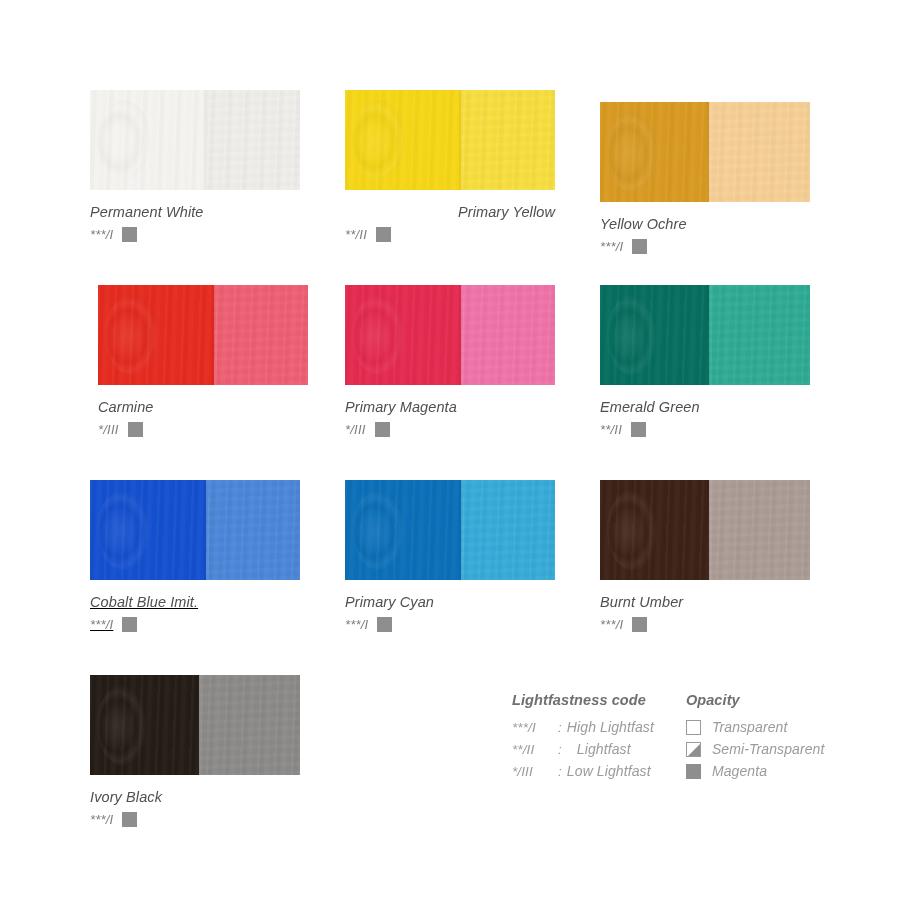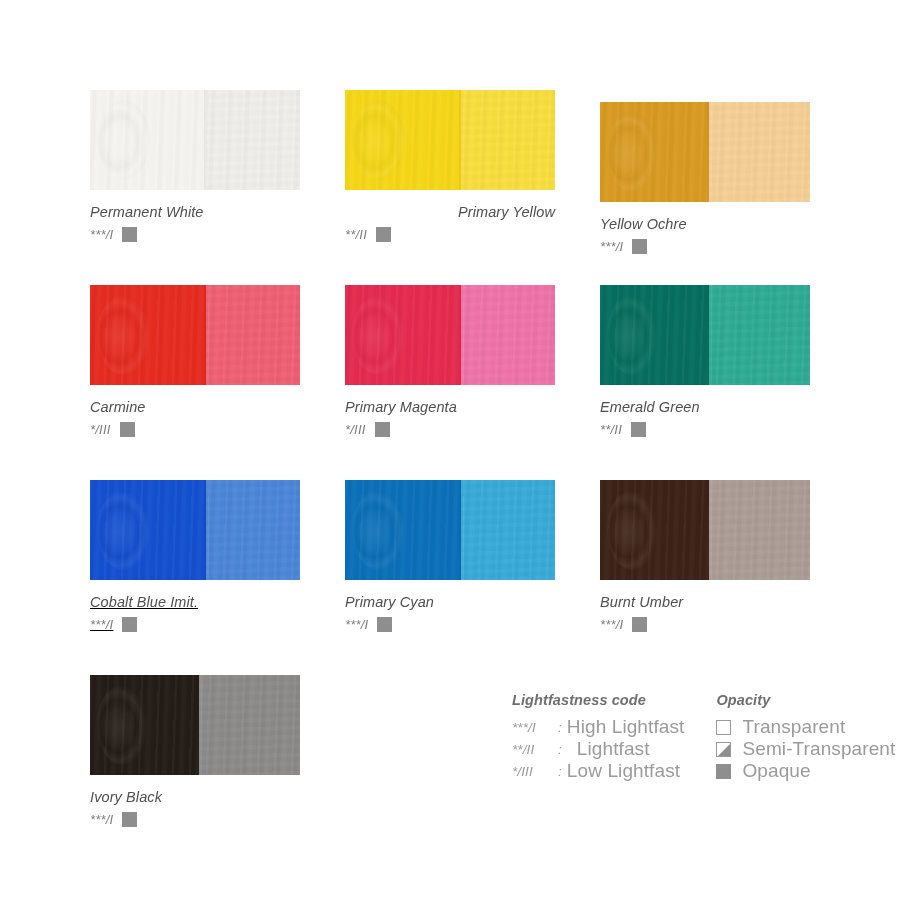--- a/index.html
+++ b/index.html
@@ -227,21 +227,22 @@
     min-width: 46px;
   }
 
   .legend-swatch-wrap {
     width: 26px;
     display: flex;
     align-items: center;
   }
 
   .legend-label {
-    font-size: 19px;
+    font-size: 14px;
+    font-style: italic;
     color: #9b9b9b;
     letter-spacing: 0.1px;
   }
 </style>
 </head>
 <body>
 
 <div id="chart-root">
 
   <div class="swatch-grid">
@@ -289,21 +290,21 @@
           </div>
           <div class="chip-edge" style="left: calc(52% - 2px);"></div>
           <div class="chip-texture"></div>
         </div>
         <div class="swatch-name">Yellow Ochre</div>
         <div class="swatch-meta">
           <span class="lf-code">***/I</span>
           <span class="op-box op-opaque"></span>
         </div>
       </div>
-      <div class="swatch-cell" style="left: 0px; top: 195px;">
+      <div class="swatch-cell" style="left: 8px; top: 195px;">
         <div class="swatch-chip">
           <div class="chip-mass" style="width: 55%; background: rgb(229, 43, 32);">
             <div class="chip-swirl"></div>
           </div>
           <div class="chip-tint" style="width: 45%; background: rgb(239, 95, 114);">
             <div class="chip-toptex"></div>
           </div>
           <div class="chip-edge" style="left: calc(55% - 2px);"></div>
           <div class="chip-texture"></div>
         </div>
@@ -449,18 +450,18 @@
       <div class="legend-row">
         <span class="legend-swatch-wrap">
           <span class="op-box op-semi"></span>
         </span>
         <span class="legend-label">Semi-Transparent</span>
       </div>
       <div class="legend-row">
         <span class="legend-swatch-wrap">
           <span class="op-box op-opaque"></span>
         </span>
-        <span class="legend-label">Opaque</span>
+        <span class="legend-label">Magenta</span>
       </div>
     </div>
 
   </div>
 </div>
 
 </body></html>

